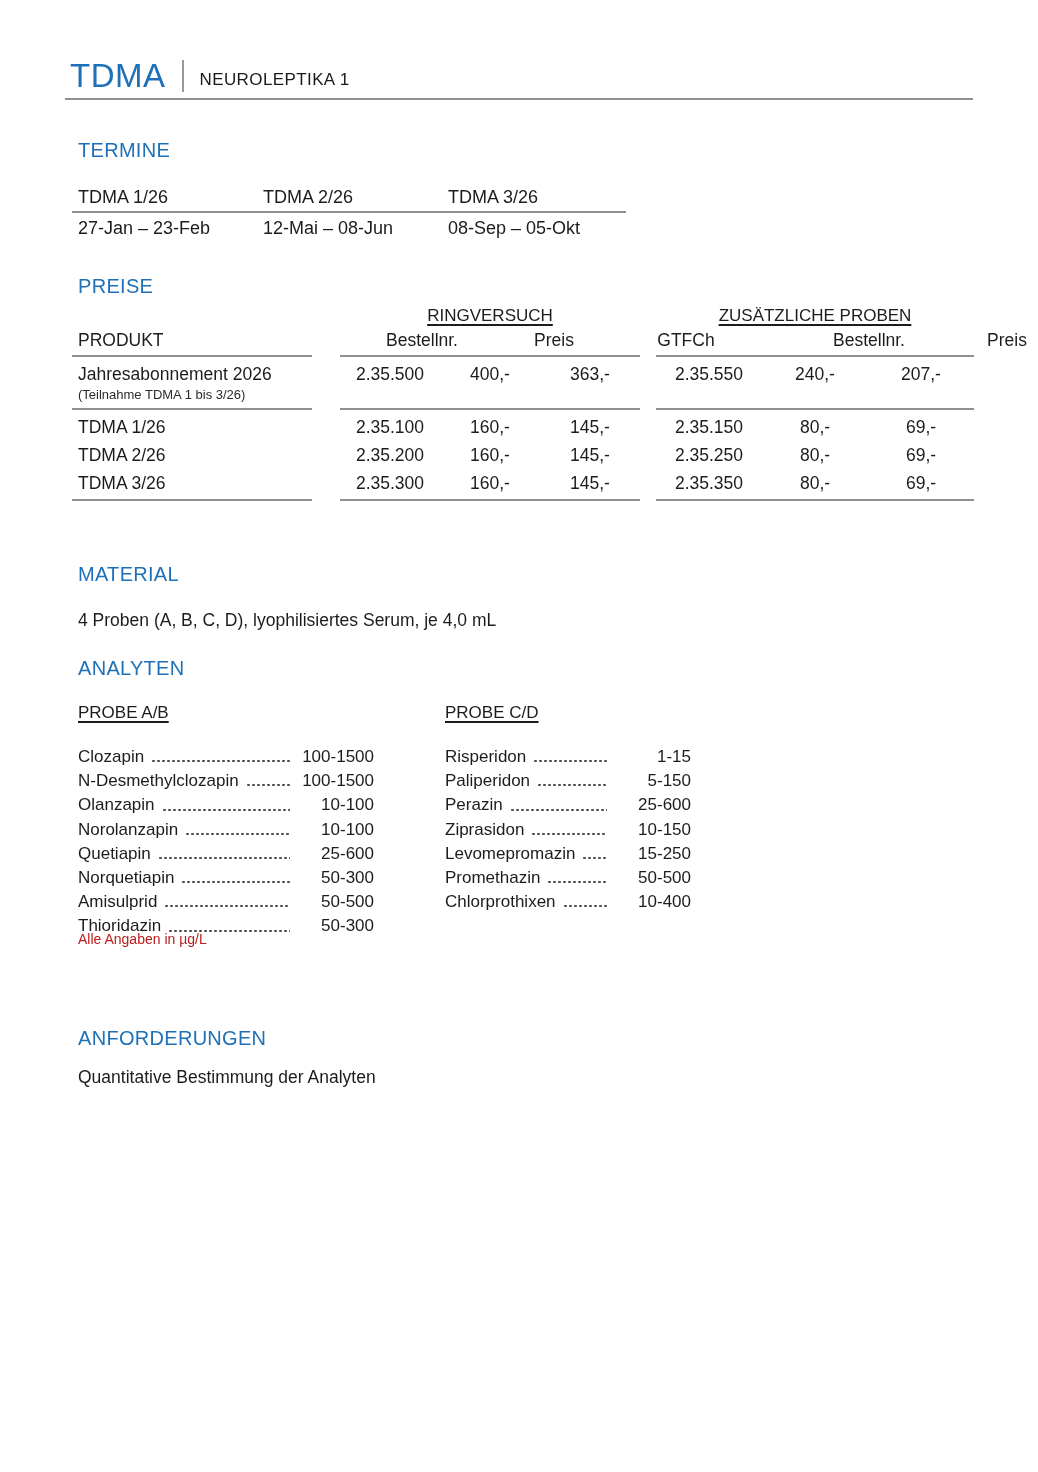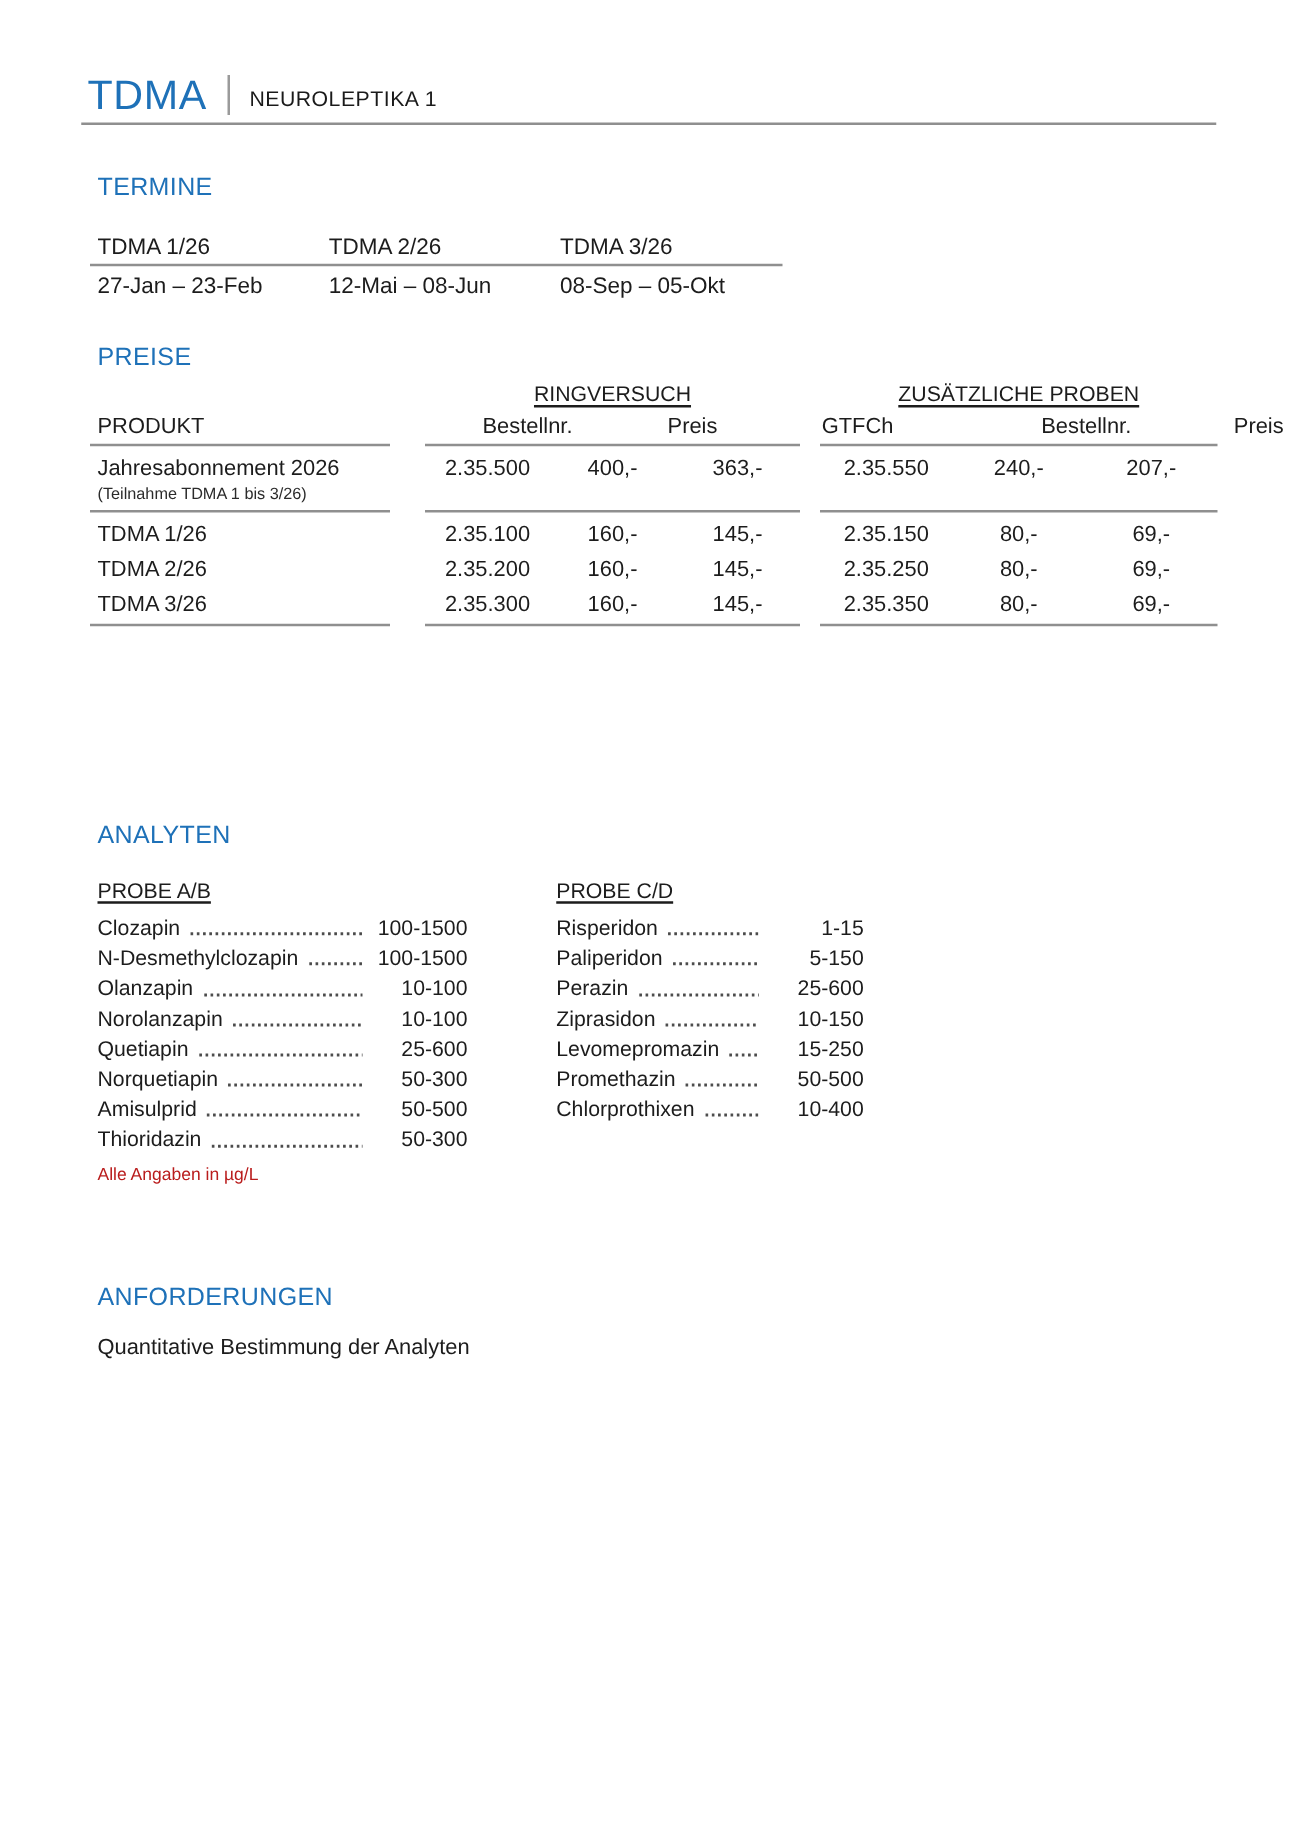--- a/index.html
+++ b/index.html
@@ -111,21 +111,21 @@
   .material{top:560px;}
   .material .sec-text{margin-top:21px;font-size:17.5px;line-height:22px;}
   
   .analyten-h{top:654px;}
   .an-list{position:absolute;top:700px;}
   .an-list-left{left:78px;width:296px;}
   .an-list-right{left:445px;width:246px;}
   .an-title{
     font-size:17px;
     line-height:26px;
-    margin-bottom:5px;
+    margin-bottom:19px;
   }
   .an-row{
     display:flex;
     align-items:baseline;
     font-size:17px;
     line-height:24.2px;
   }
   .an-leader{
     flex:1;
     align-self:stretch;
@@ -260,20 +260,22 @@
     <div class="p-rule">
       <span class="rs1"></span>
         <span class="rs-gap1"></span>
         <span class="rs2"></span>
         <span class="rs-gap2"></span>
         <span class="rs3"></span>
     </div>
   </section>
 
   <section class="sec material">
+    <h2>MATERIAL</h2>
+    <div class="sec-text">4 Proben (A, B, C, D), lyophilisiertes Serum, je 4,0 mL</div>
   </section>
 
   <section class="sec analyten-h">
     <h2>ANALYTEN</h2>
   </section>
 
   <div class="an-list an-list-left">
     <div class="an-title ul">PROBE A/B</div>
     <div class="an-row">
         <span>Clozapin</span>

